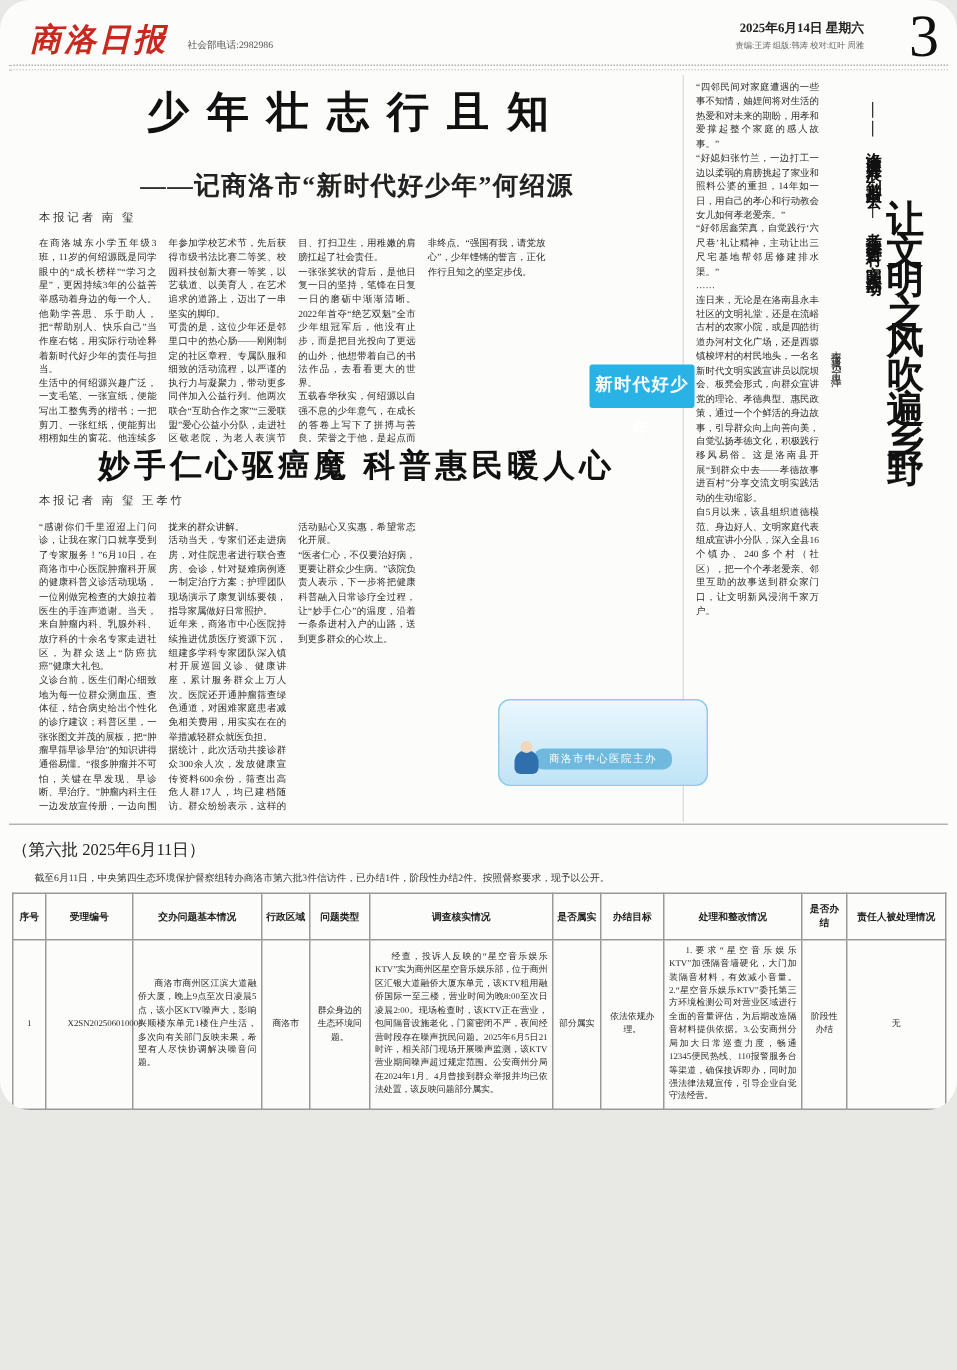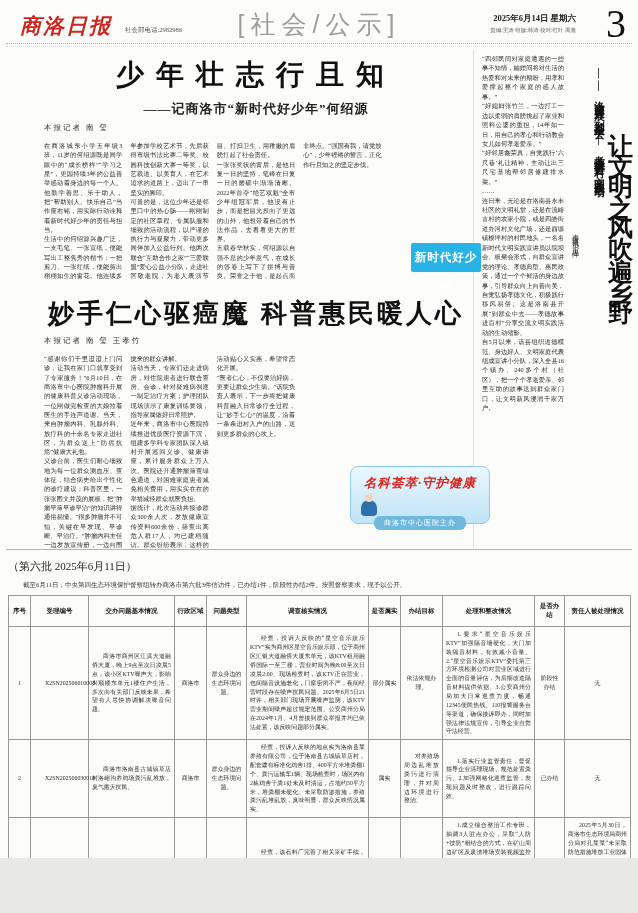--- a/index.html
+++ b/index.html
@@ -1,49 +1,49 @@
 <!DOCTYPE html>
 <html><head>
 <meta charset="utf-8">
 <style>
   * { margin:0; padding:0; box-sizing:border-box; }
   html,body { background:#e8e8e4; }
   .page {
-    position:relative; width:638px; height:858px; margin:0 auto;
+    position:relative; width:638px; height:740px; margin:0 auto;
     background:#fcfcfa; overflow:hidden;
-    font-family:"Liberation Serif","DejaVu Serif",serif; color:#222;
+    font-family:"Liberation Serif","DejaVu Serif",serif; color:#222;border-radius:20px;
   }
   
   .masthead { position:absolute; left:0; top:0; width:638px; height:46px; }
   .logo { position:absolute; left:20px; top:12px; font-family:"Liberation Sans",sans-serif;
           font-weight:900; font-style:italic; font-size:21px; color:#c8281e; letter-spacing:2px; }
   .dept-phone { position:absolute; left:125px; top:26px; font-size:6.5px; color:#555; }
   .section-title { position:absolute; left:50%; top:8px; transform:translateX(-50%);
           font-size:25px; color:#9c9c9c; letter-spacing:6px; font-family:"Liberation Sans",sans-serif; white-space:nowrap; }
   .dateblock { position:absolute; right:62px; top:13px; text-align:right; }
   .dateline { font-size:8.5px; color:#222; font-weight:bold; }
   .credits { font-size:5.5px; color:#666; margin-top:2px; }
   .pagenum { position:absolute; right:12px; top:0px; font-size:40px; color:#111;
              font-family:"Liberation Serif",serif; }
   .head-rule { position:absolute; left:6px; right:6px; top:43px; border-top:1px dotted #b0b0ac; }
   .head-rule2 { position:absolute; left:6px; right:6px; top:46px; border-top:1px dotted #d6d6d2; }
 
   
-  .main { position:absolute; left:36px; top:50px; width:602px; height:498px; }
+  .main { position:absolute; left:18px; top:50px; width:602px; height:498px; }
   .art { position:absolute; }
   .art1 { left:8px; top:6px; width:424px; }
   .art1 .headline { text-align:center; font-family:"Liberation Sans",sans-serif;
         font-weight:900; font-size:28px; letter-spacing:12px; color:#111; }
-  .art1 .subhead { text-align:center; font-size:13px; font-weight:bold; margin-top:6px; letter-spacing:1px; }
+  .art1 .subhead { text-align:center; font-size:17px; font-weight:bold; margin-top:18px; letter-spacing:1px; }
   .byline { text-align:left; font-size:7.5px; color:#333; margin-top:5px; letter-spacing:2px; }
   .cols5-a { margin-top:8px; height:146px; column-count:5; column-gap:8px; column-fill:auto;
         font-size:6.3px; line-height:1.48; text-align:justify; color:#2a2a2a; white-space:pre-line; overflow:hidden; }
   .art2 { left:8px; top:246px; width:424px; }
   .art2 .headline { text-align:center; font-family:"Liberation Sans",sans-serif;
-        font-weight:900; font-size:26px; letter-spacing:3px; color:#111; }
+        font-weight:900; font-size:21px; letter-spacing:3px; color:#111; }
   .cols5-b { margin-top:8px; height:196px; column-count:5; column-gap:8px; column-fill:auto;
         font-size:6.3px; line-height:1.48; text-align:justify; color:#2a2a2a; white-space:pre-line; overflow:hidden; }
 
   .badge { position:absolute; left:375px; top:193px; width:70px; height:29px; z-index:5;
         background:#29b2e6; color:#fff; font-family:"Liberation Sans",sans-serif;
         font-weight:bold; font-size:11.5px; text-align:center; line-height:29px; letter-spacing:1px;
         border-radius:2px; }
   .ad { position:absolute; left:314px; top:416px; width:140px; height:58px; z-index:5;
         background:linear-gradient(180deg,#eaf7fe 0%,#bfe4f6 100%);
         border:1px solid #8fcbe8; border-radius:8px; text-align:center; padding-top:8px; }
@@ -85,21 +85,20 @@
   .rpt td.cell-long { text-align:justify; text-indent:11px; }
 </style>
 </head>
 <body>
 
 <div class="page">
 
   <div class="masthead">
     <div class="logo">商洛日报</div>
     <div class="dept-phone">社会部电话:2982986</div>
-    <div class="section-title">[社会/公示]</div>
     <div class="dateblock">
       <div class="dateline">2025年6月14日 星期六</div>
       <div class="credits">责编:王涛 组版:韩涛 校对:红叶 周雅</div>
     </div>
     <div class="pagenum">3</div>
     <div class="head-rule"></div>
     <div class="head-rule2"></div>
   </div>
 
   <div class="main">
@@ -122,21 +121,21 @@
       <div class="byline">本报记者 南 玺 王孝竹</div>
       <div class="cols5-b">“感谢你们千里迢迢上门问诊，让我在家门口就享受到了专家服务！”6月10日，在商洛市中心医院肿瘤科开展的健康科普义诊活动现场，一位刚做完检查的大娘拉着医生的手连声道谢。当天，来自肿瘤内科、乳腺外科、放疗科的十余名专家走进社区，为群众送上“防癌抗癌”健康大礼包。
 义诊台前，医生们耐心细致地为每一位群众测血压、查体征，结合病史给出个性化的诊疗建议；科普区里，一张张图文并茂的展板，把“肿瘤早筛早诊早治”的知识讲得通俗易懂。“很多肿瘤并不可怕，关键在早发现、早诊断、早治疗。”肿瘤内科主任一边发放宣传册，一边向围拢来的群众讲解。
 活动当天，专家们还走进病房，对住院患者进行联合查房、会诊，针对疑难病例逐一制定治疗方案；护理团队现场演示了康复训练要领，指导家属做好日常照护。
 近年来，商洛市中心医院持续推进优质医疗资源下沉，组建多学科专家团队深入镇村开展巡回义诊、健康讲座，累计服务群众上万人次。医院还开通肿瘤筛查绿色通道，对困难家庭患者减免相关费用，用实实在在的举措减轻群众就医负担。
 据统计，此次活动共接诊群众300余人次，发放健康宣传资料600余份，筛查出高危人群17人，均已建档随访。群众纷纷表示，这样的活动贴心又实惠，希望常态化开展。
 “医者仁心，不仅要治好病，更要让群众少生病。”该院负责人表示，下一步将把健康科普融入日常诊疗全过程，让“妙手仁心”的温度，沿着一条条进村入户的山路，送到更多群众的心坎上。</div>
     </div>
 
     <div class="ad">
-      <div class="ad-line1">名科荟萃·守护健康</div><br>
+      <br>
       <span class="ad-line2">商洛市中心医院主办</span>
       <div class="ad-mascot"></div>
     </div>
 
     <div class="art art3">
       <div class="art3-body">“四邻民间对家庭遭遇的一些事不知情，妯娌间将对生活的热爱和对未来的期盼，用孝和爱撑起整个家庭的感人故事。”
 “好媳妇张竹兰，一边打工一边以柔弱的肩膀挑起了家业和照料公婆的重担，14年如一日，用自己的孝心和行动教会女儿如何孝老爱亲。”
 “好邻居鑫荣真，自觉践行‘六尺巷’礼让精神，主动让出三尺宅基地帮邻居修建排水渠。”
 ……
 连日来，无论是在洛南县永丰社区的文明礼堂，还是在流峪古村的农家小院，或是四皓街道办河村文化广场，还是西塬镇梭坪村的村民地头，一名名新时代文明实践宣讲员以院坝会、板凳会形式，向群众宣讲党的理论、孝德典型、惠民政策，通过一个个鲜活的身边故事，引导群众向上向善向美，自觉弘扬孝德文化，积极践行移风易俗。这是洛南县开展“到群众中去——孝德故事进百村”分享交流文明实践活动的生动缩影。

